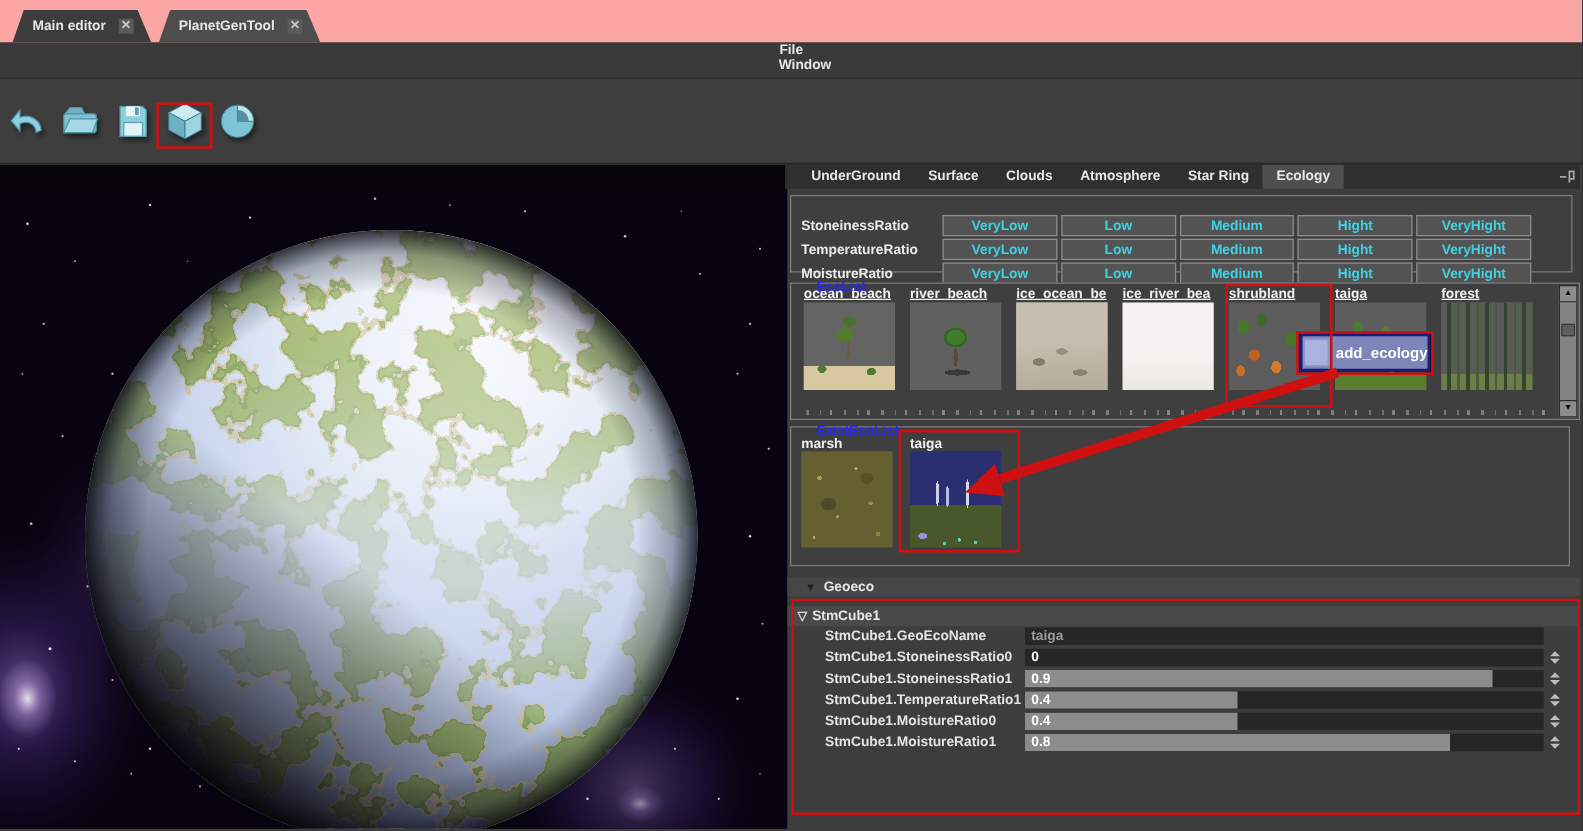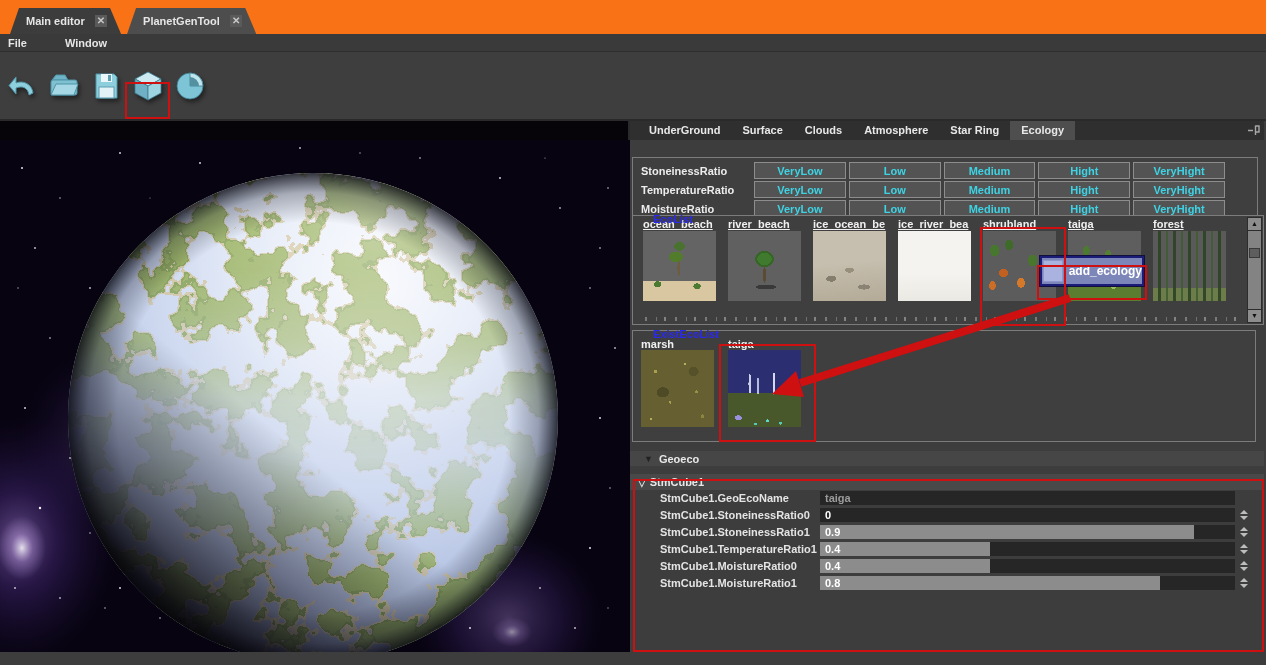--- a/index.html
+++ b/index.html
@@ -1,30 +1,30 @@
 <!DOCTYPE html>
 <html><head>
 <meta charset="utf-8">
 <style>
   html,body{margin:0;padding:0;background:#2b2b2b;}
   *{box-sizing:border-box;}
   .app{position:relative;width:1266px;height:665px;overflow:hidden;
        font-family:"Liberation Sans",sans-serif;color:#e8e8e8;background:#3d3d3d;}
 
   
-  .topbar{height:34px;background:#f97316;display:flex;align-items:flex-end;}
+  .topbar{height:34px;background:#fca5a5;display:flex;align-items:flex-end;}
   .wtab{height:26px;margin-right:6px;padding:0 14px 0 16px;display:flex;align-items:center;
         background:#3c3c3c;clip-path:polygon(9px 0,calc(100% - 11px) 0,100% 100%,0 100%);
         font-size:11px;font-weight:700;color:#e6e6e6;cursor:default;}
   .wtab.first{margin-left:10px;}
   .wtab.active{background:#4d4d4d;}
   .wtab-close{margin-left:10px;font-size:10px;color:#c9c9c9;background:#5a5a5a;padding:0 2px;line-height:12px;}
 
   
-  .menubar{height:18px;background:#3a3a3a;display:flex;align-items:center;border-bottom:1px solid #2e2e2e;}
+  .menubar{height:29px;background:#3a3a3a;display:flex;align-items:center;border-bottom:1px solid #2e2e2e;flex-direction:column;}
   .menu-item{font-size:11px;font-weight:700;padding:0 8px;color:#e6e6e6;}
   .menu-item.win{margin-left:22px;}
 
   
   .toolbar{height:69px;background:#3e3e3e;border-bottom:2px solid #2a2a2a;display:flex;align-items:center;padding-left:5px;}
   .tbtn{width:34px;height:36px;margin-right:8px;background:transparent;border:none;padding:0;cursor:pointer;
         filter:drop-shadow(2px 3px 2px rgba(0,0,0,.45));}
   .tbtn svg{display:block;margin:auto;}
 
   
@@ -42,21 +42,21 @@
   .right{position:relative;width:634px;height:100%;background:#3d3d3d;}
   .rtabs{position:relative;height:19px;background:#2f2f2f;display:flex;align-items:center;padding-left:8px;
          font-size:11px;font-weight:700;}
   .rtab{padding:0 11px;height:19px;line-height:19px;color:#e8e8e8;cursor:default;}
   .rtab.active{background:#4e4e4e;}
 
   .group{position:absolute;border:1px solid #7c7c7c;background:#3f3f3f;}
   .gtitle{position:absolute;top:-3px;left:20px;font-size:11px;font-weight:700;color:#2a2aee;z-index:1;}
 
   
-  .ratio-group{top:36px;left:2px;width:626px;height:62px;padding-top:3px;}
+  .ratio-group{top:24px;left:2px;width:626px;height:62px;padding-top:14px;}
   .rrow{height:17px;margin:1px 0 2px 0;display:flex;align-items:center;}
   .rlabel{width:121px;padding-left:8px;font-size:11px;font-weight:700;color:#ececec;}
   .rbtns{flex:1;display:flex;gap:3px;margin-right:32px;}
   .rbtn{flex:1;height:17px;background:#535353;border:1px solid #8d8d8d;color:#3ed3e4;
         font-family:"Liberation Sans",sans-serif;font-size:11px;font-weight:700;line-height:14px;padding:0;cursor:pointer;}
 
   
   .ecolist{top:94px;left:2px;width:632px;height:110px;}
   .items{position:absolute;top:2px;left:10px;display:flex;gap:12px;}
   .item{width:73px;}

